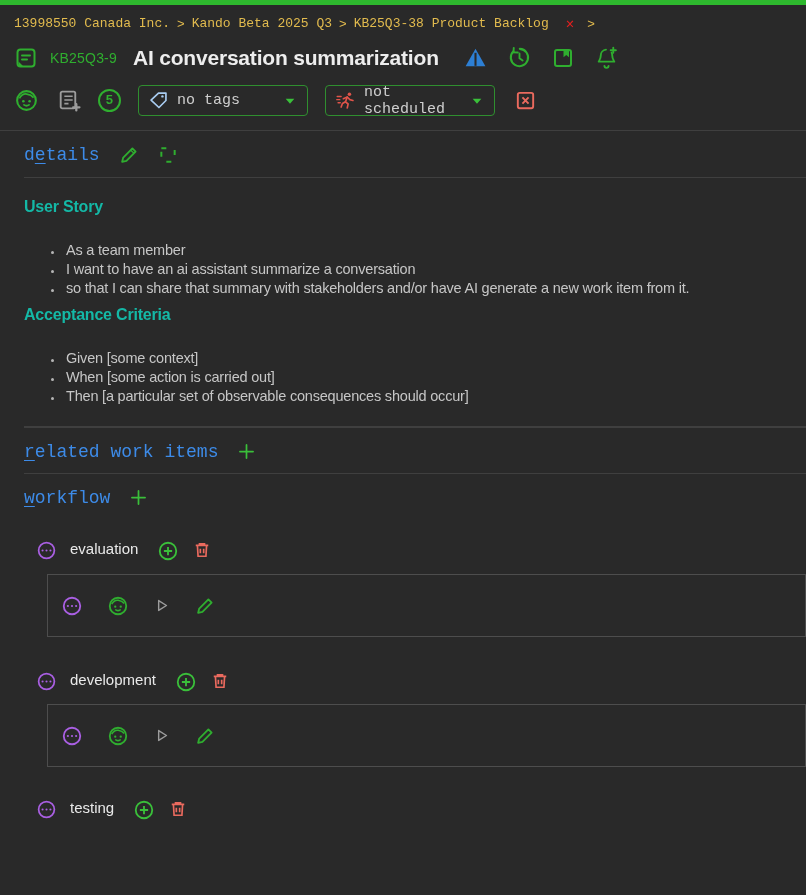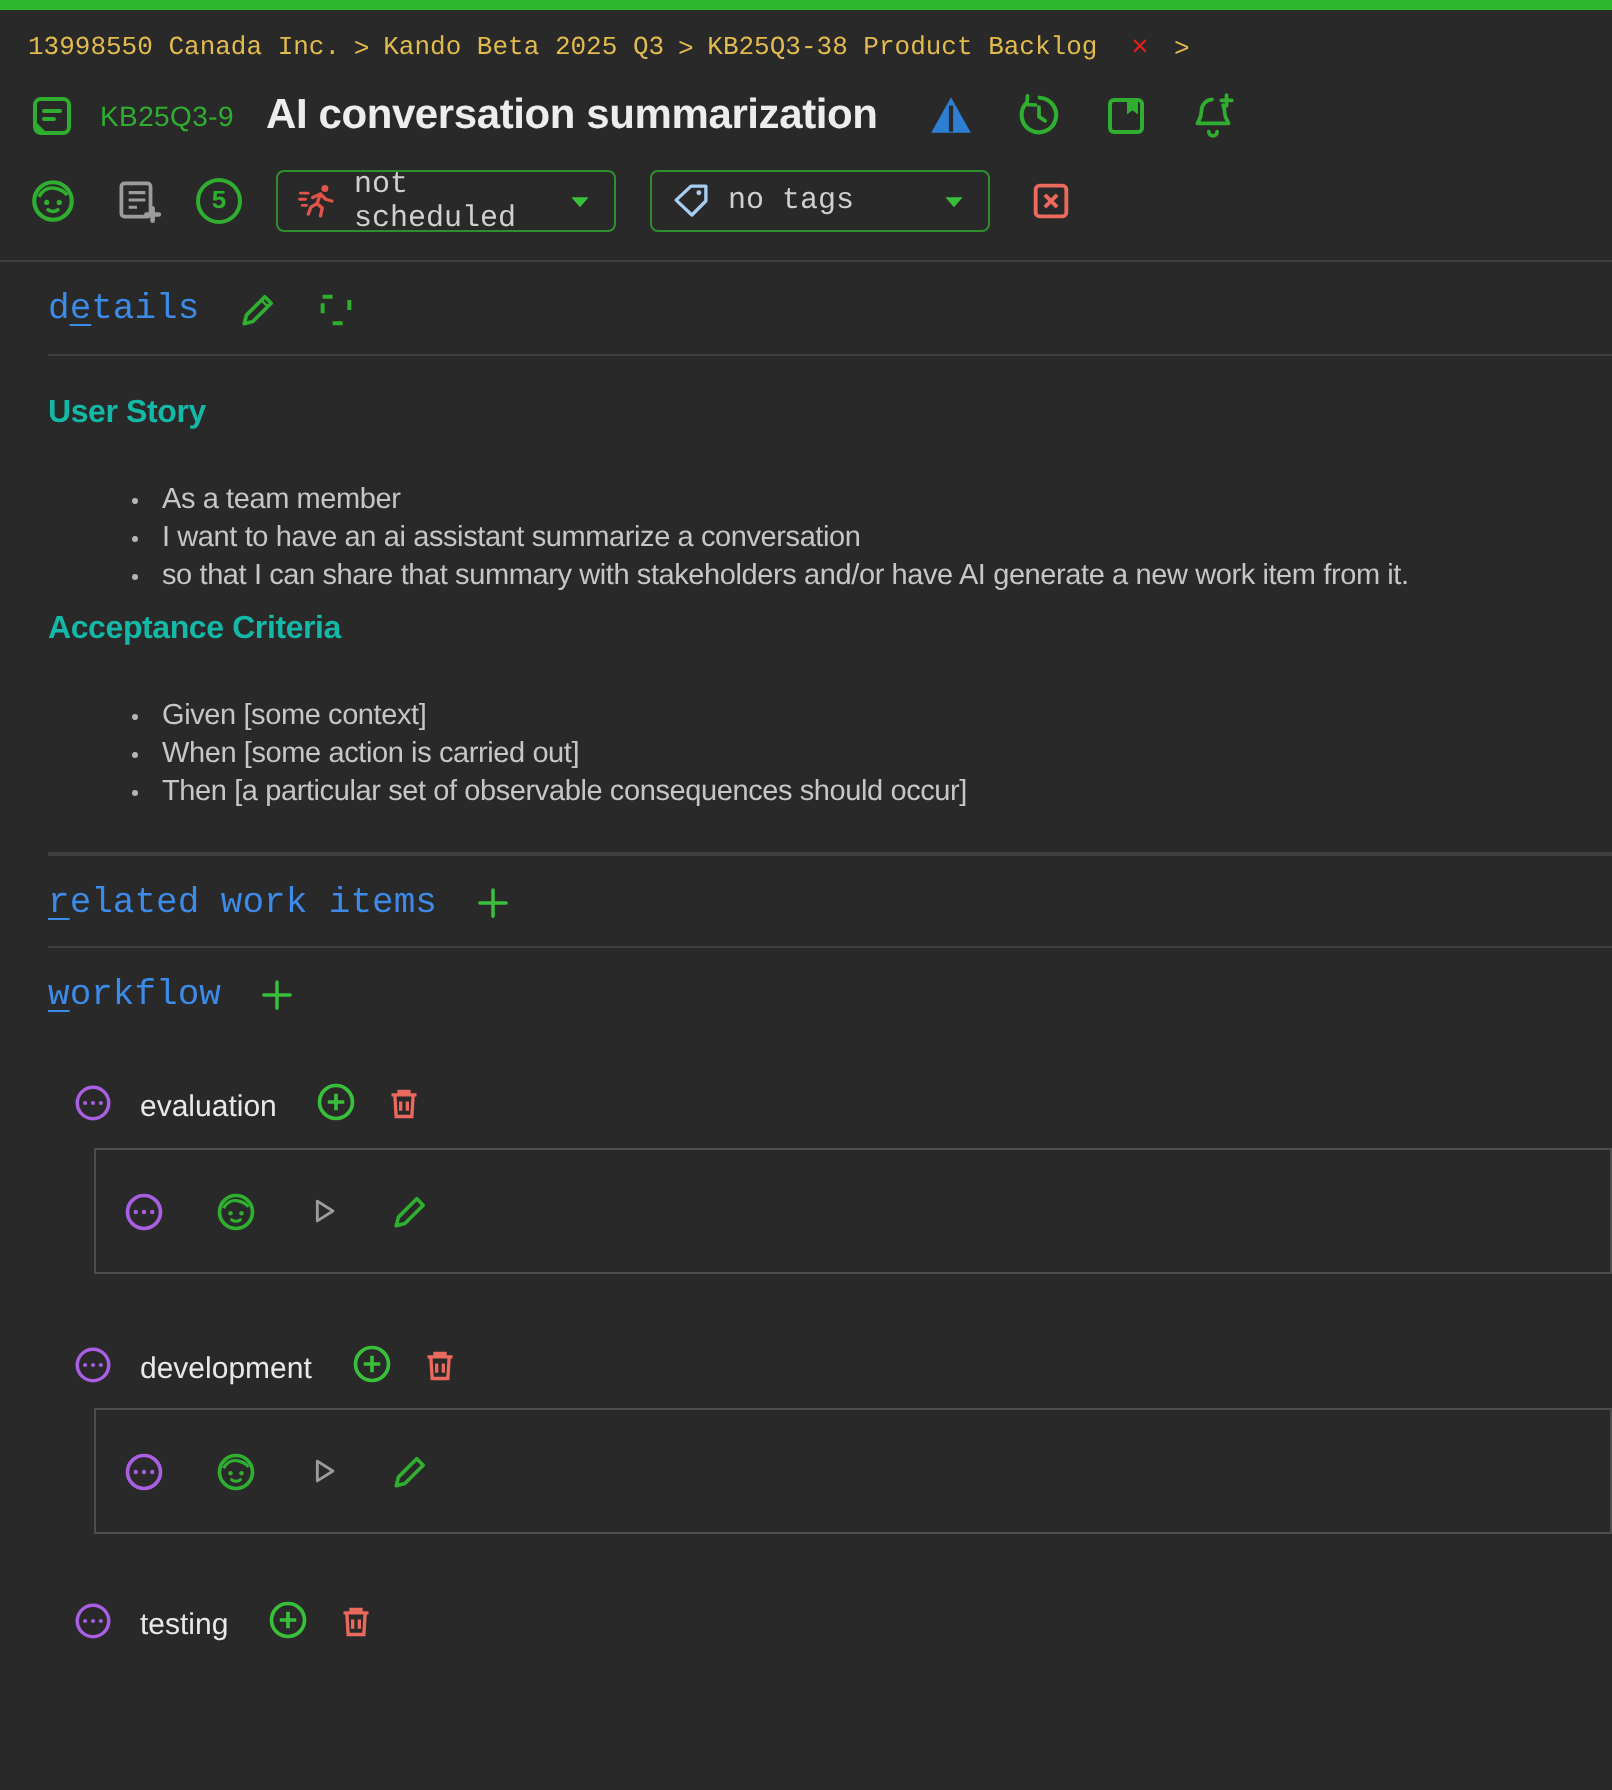--- a/index.html
+++ b/index.html
@@ -37,25 +37,25 @@
 
   .section-head{display:flex;align-items:center;gap:18px;padding:13px 0 11px 24px;}
   .section-link{color:var(--link-blue);font-size:18px;text-decoration:none;}
   .section-link .u{text-decoration:underline;text-underline-offset:3px;}
 
   .details-body{padding:0 24px;}
   .doc-h2{font-size:16px;font-weight:bold;color:#14b8a6;letter-spacing:-.2px;}
   .h-us{margin-top:20px;}
   .h-ac{margin-top:8px;}
   .doc-ul{margin-top:25px;padding-left:40px;font-size:14.5px;line-height:19px;color:#c6c6c6;letter-spacing:-.2px;}
-  .doc-ul li{padding-left:2px;margin-left:15px;}
+  .doc-ul li{padding-left:2px;}
   .doc-ul li::marker{color:#b5b5b5;font-size:11px;}
   .after-doc{margin-top:20px;}
 
-  .stage-row{display:flex;align-items:flex-end;gap:13px;margin-left:36px;}
+  .stage-row{display:flex;align-items:flex-start;gap:13px;margin-left:36px;}
   .stage-row .stage-name{color:#e9e9e9;font-size:15px;margin:0 6px 0 0;}
   .sr-1{margin-top:21px;}
   .sr-2{margin-top:34px;}
   .sr-3{margin-top:32px;}
   .stage-card{margin-left:47px;border:1px solid var(--card-border);height:63px;display:flex;align-items:center;gap:24px;padding-left:13px;}
   .sc-1{margin-top:12px;}
   .sc-2{margin-top:11px;}
 </style>
 </head>
 <body>
@@ -128,43 +128,43 @@
         <rect x="4.5" y="3.5" width="14" height="16" rx="1.5"></rect>
         <path d="M8 8 h8 M8 11.5 h8 M8 15 h4" stroke-width="1.5"></path>
         <g stroke-width="2.2" stroke-linecap="round">
             <path d="M16.5 18.5 h6 M19.5 15.5 v6"></path>
           </g>
       </svg>
     </span>
     <span class="count-badge clickable">5</span>
     <div class="dropdown clickable">
       <span class="icon">
+        <svg width="21" height="21" viewBox="0 0 24 24" fill="none" stroke="#a9cdf2" stroke-width="1.9" stroke-linejoin="round">
+          <path d="M3.5 11.5 L12 3.5 H20.5 V12 L12.5 20 Z"></path>
+          <circle cx="16.5" cy="7.3" r="1.4" fill="#a9cdf2" stroke="none"></circle>
+        </svg>
+      </span>
+      <span class="dd-label">no tags</span>
+      <span class="icon">
+        <svg width="16" height="16" viewBox="0 0 24 24">
+            <path d="M5.5 8.5 h13 L12 16 Z" fill="#3abf3a"></path>
+          </svg>
+      </span>
+    </div>
+    <div class="dropdown clickable">
+      <span class="icon">
         <svg width="21" height="21" viewBox="0 0 24 24" fill="none" stroke="#e0544a" stroke-width="1.9" stroke-linecap="round" stroke-linejoin="round">
           <circle cx="16.5" cy="4.8" r="2" fill="#e0544a" stroke="none"></circle>
           <path d="M9.5 10 l4.5-2 3 3 3.5 1"></path>
           <path d="M14 8 l-2 5.5 3 2.5 -1 4.5"></path>
           <path d="M12 13.5 l-3.5 2 -1.5 4"></path>
           <path d="M2.5 7.5 h4.5 M2 11 h3.5 M3.5 14.5 h2.5" stroke-width="1.6"></path>
         </svg>
       </span>
       <span class="dd-label">not scheduled</span>
-      <span class="icon">
-        <svg width="16" height="16" viewBox="0 0 24 24">
-            <path d="M5.5 8.5 h13 L12 16 Z" fill="#3abf3a"></path>
-          </svg>
-      </span>
-    </div>
-    <div class="dropdown clickable">
-      <span class="icon">
-        <svg width="21" height="21" viewBox="0 0 24 24" fill="none" stroke="#a9cdf2" stroke-width="1.9" stroke-linejoin="round">
-          <path d="M3.5 11.5 L12 3.5 H20.5 V12 L12.5 20 Z"></path>
-          <circle cx="16.5" cy="7.3" r="1.4" fill="#a9cdf2" stroke="none"></circle>
-        </svg>
-      </span>
-      <span class="dd-label">no tags</span>
       <span class="icon">
         <svg width="16" height="16" viewBox="0 0 24 24">
             <path d="M5.5 8.5 h13 L12 16 Z" fill="#3abf3a"></path>
           </svg>
       </span>
     </div>
     <span class="icon clickable delete-gap">
       <svg width="23" height="23" viewBox="0 0 24 24" fill="none" stroke="#ea6a5e" stroke-width="2">
         <rect x="4" y="4" width="16" height="16" rx="2"></rect>
         <path d="M8.8 8.8 l6.4 6.4 M15.2 8.8 l-6.4 6.4"></path>

